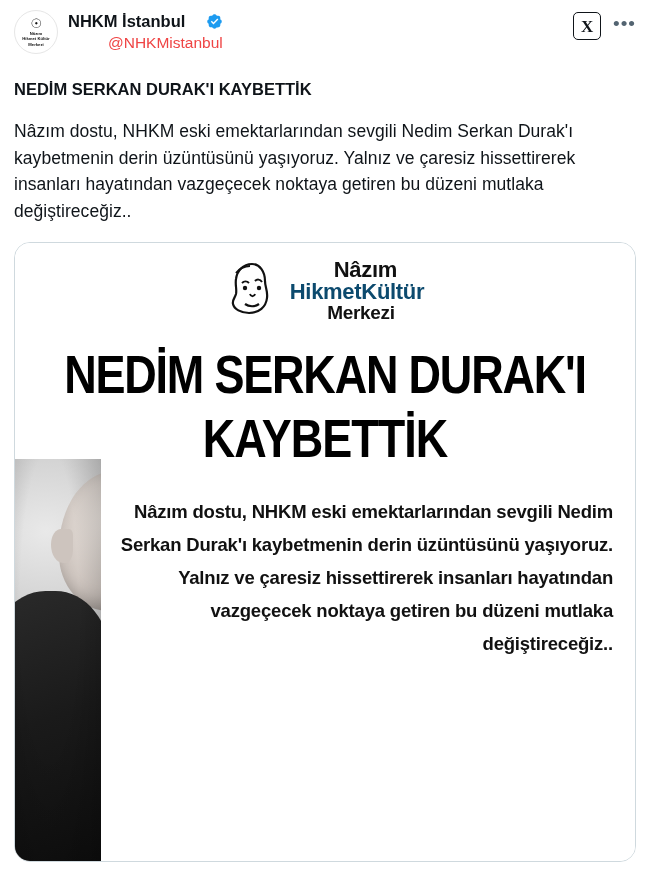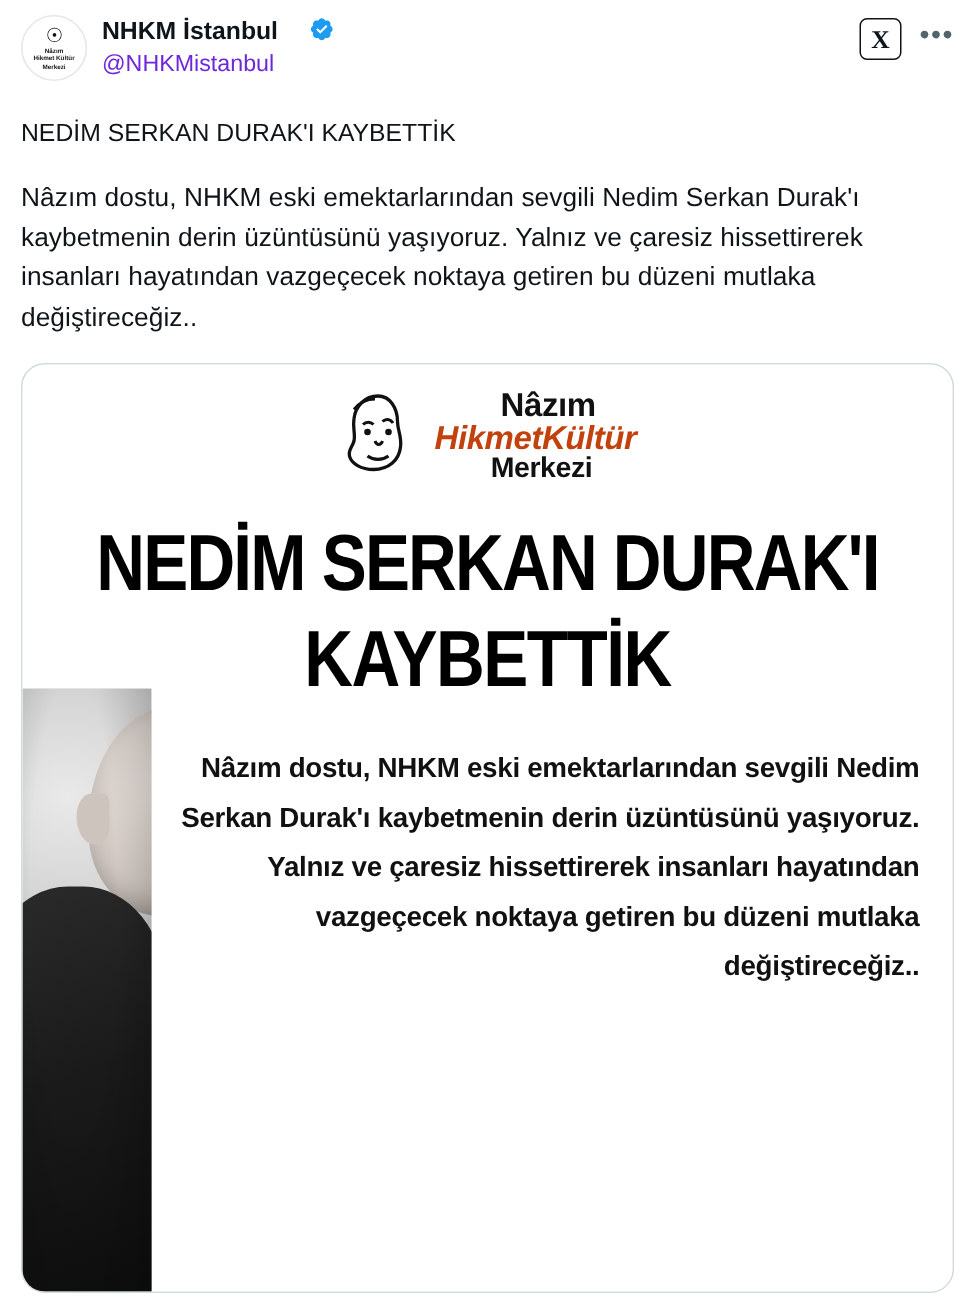--- a/index.html
+++ b/index.html
@@ -62,40 +62,42 @@
     line-height: 1.25;
     margin-top: 1px;
   }
   .names {
     flex: 1 1 auto;
     min-width: 0;
     padding-top: 1px;
   }
   .name-row {
     display: flex;
+    align-items: center;
     gap: 21px;
   }
   .display-name {
     font-size: 16.5px;
     font-weight: bold;
     color: #0f1419;
     line-height: 20px;
     white-space: nowrap;
   }
   .verified {
     width: 17px;
     height: 17px;
     display: inline-block;
     flex: 0 0 17px;
   }
   .handle {
     font-size: 15.5px;
-    color: #6d28d9;
+    color: #ef4444;
     line-height: 20px;
     margin-top: 2px;
+    margin-left: 40px;
   }
   .header-right {
     display: flex;
     align-items: center;
     gap: 12px;
     padding-top: 2px;
   }
   .x-logo {
     width: 28px;
     height: 28px;
@@ -116,20 +118,21 @@
     line-height: 1;
     letter-spacing: 1px;
     padding-bottom: 6px;
   }
   
   .tweet-title {
     font-size: 16.5px;
     color: #0f1419;
     margin: 14px 0 0 0;
     line-height: 22px;
+    font-weight: bold;
   }
   .tweet-text {
     font-size: 17.5px;
     color: #0f1419;
     line-height: 26.5px;
     margin: 18px 0 0 0;
     letter-spacing: 0.05px;
   }
   
   .media {
@@ -170,25 +173,24 @@
     font-weight: bold;
     color: #111;
     letter-spacing: -0.3px;
     display: block;
     text-align: left;
     padding-left: 44px;
   }
   .lw2 {
     font-size: 22px;
     font-weight: bold;
-    color: #c2410c;
+    color: #0c4a6e;
     letter-spacing: -0.3px;
     display: block;
     text-align: right;
-    font-style: italic;
   }
   .lw3 {
     font-size: 19px;
     font-weight: bold;
     color: #111;
     letter-spacing: -0.3px;
     display: block;
     text-align: center;
     padding-left: 8px;
   }

